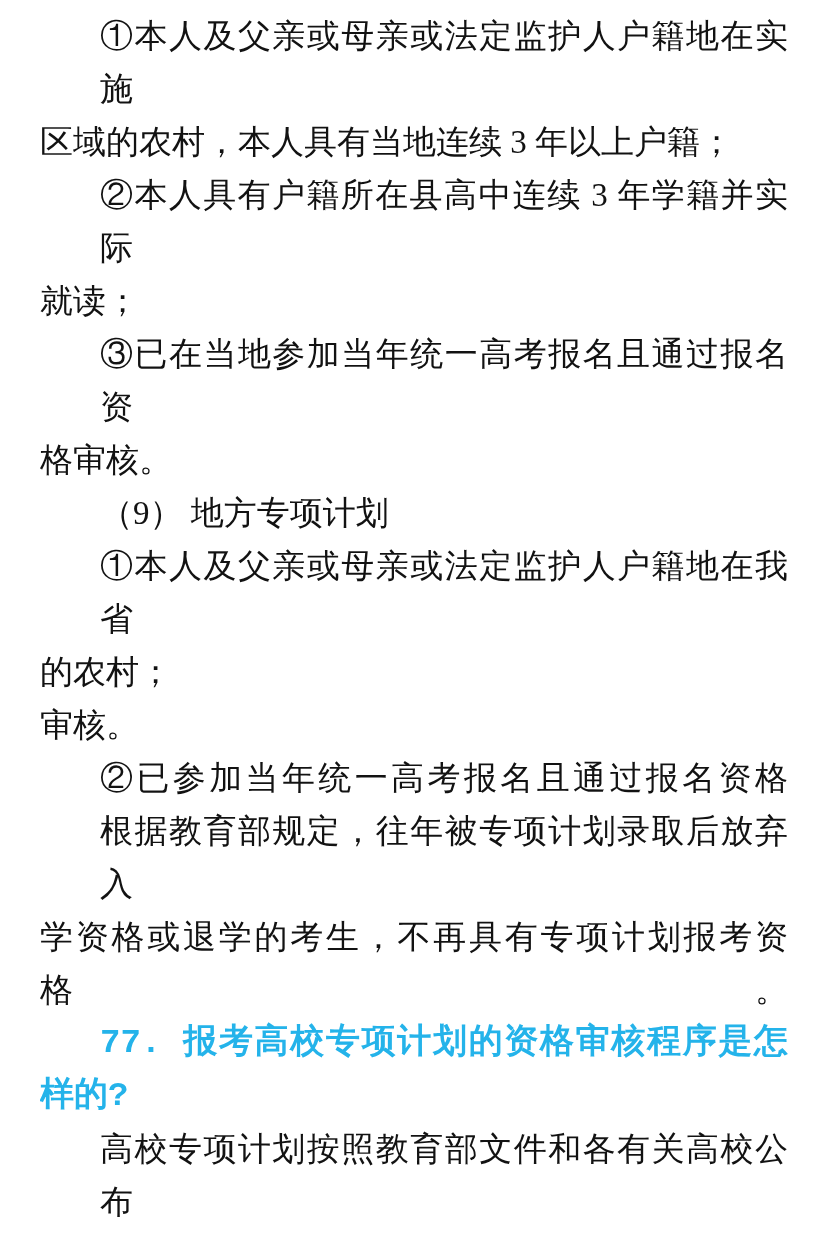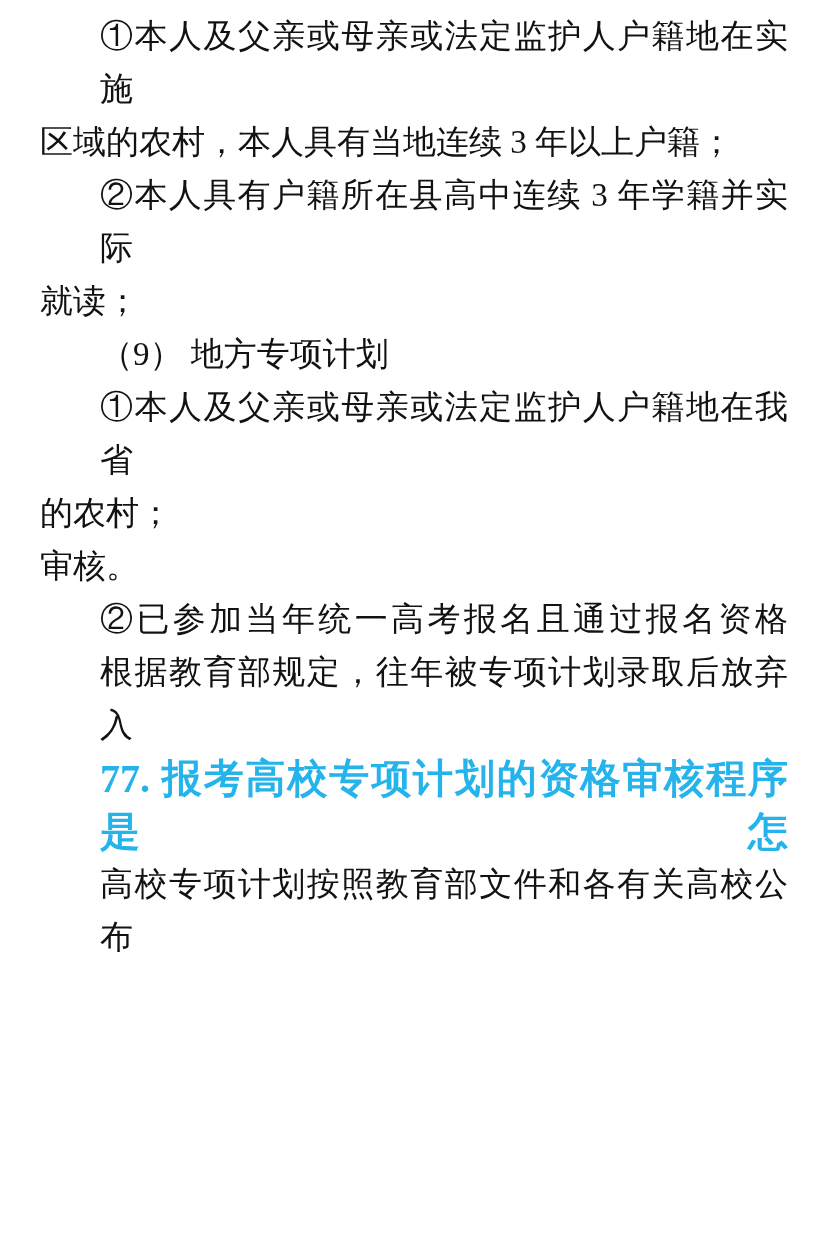--- a/index.html
+++ b/index.html
@@ -32,36 +32,40 @@
     overflow: hidden;
     white-space: normal;
   }
   .ln.fill {
     text-align-last: justify;
   }
   .ln.ind {
     padding-left: 60px;
   }
   .ln.head {
-    font-family: Liberation Serif, serif;
+    font-family: Liberation Mono, monospace;
     font-weight: bold;
     color: var(--accent);
-    font-size: 40px;
+    font-size: 34px;
   }
 </style>
 </head>
 <body>
 
 <div class="page">
   <div class="ln ind fill">①本人及父亲或母亲或法定监护人户籍地在实施</div>
   <div class="ln">区域的农村，本人具有当地连续 3 年以上户籍；</div>
   <div class="ln ind fill">②本人具有户籍所在县高中连续 3 年学籍并实际</div>
   <div class="ln">就读；</div>
+  <div class="ln ind fill">③已在当地参加当年统一高考报名且通过报名资</div>
+  <div class="ln">格审核。</div>
   <div class="ln ind">（9） 地方专项计划</div>
   <div class="ln ind fill">①本人及父亲或母亲或法定监护人户籍地在我省</div>
   <div class="ln">的农村；</div>
   <div class="ln">审核。</div>
   <div class="ln ind fill">②已参加当年统一高考报名且通过报名资格</div>
   <div class="ln ind fill">根据教育部规定，往年被专项计划录取后放弃入</div>
+  <div class="ln fill">学资格或退学的考生，不再具有专项计划报考资格。</div>
   <div class="ln ind fill head">77. 报考高校专项计划的资格审核程序是怎</div>
+  <div class="ln head">样的?</div>
   <div class="ln ind fill">高校专项计划按照教育部文件和各有关高校公布</div>
 
 </div>
 
 </body></html>

